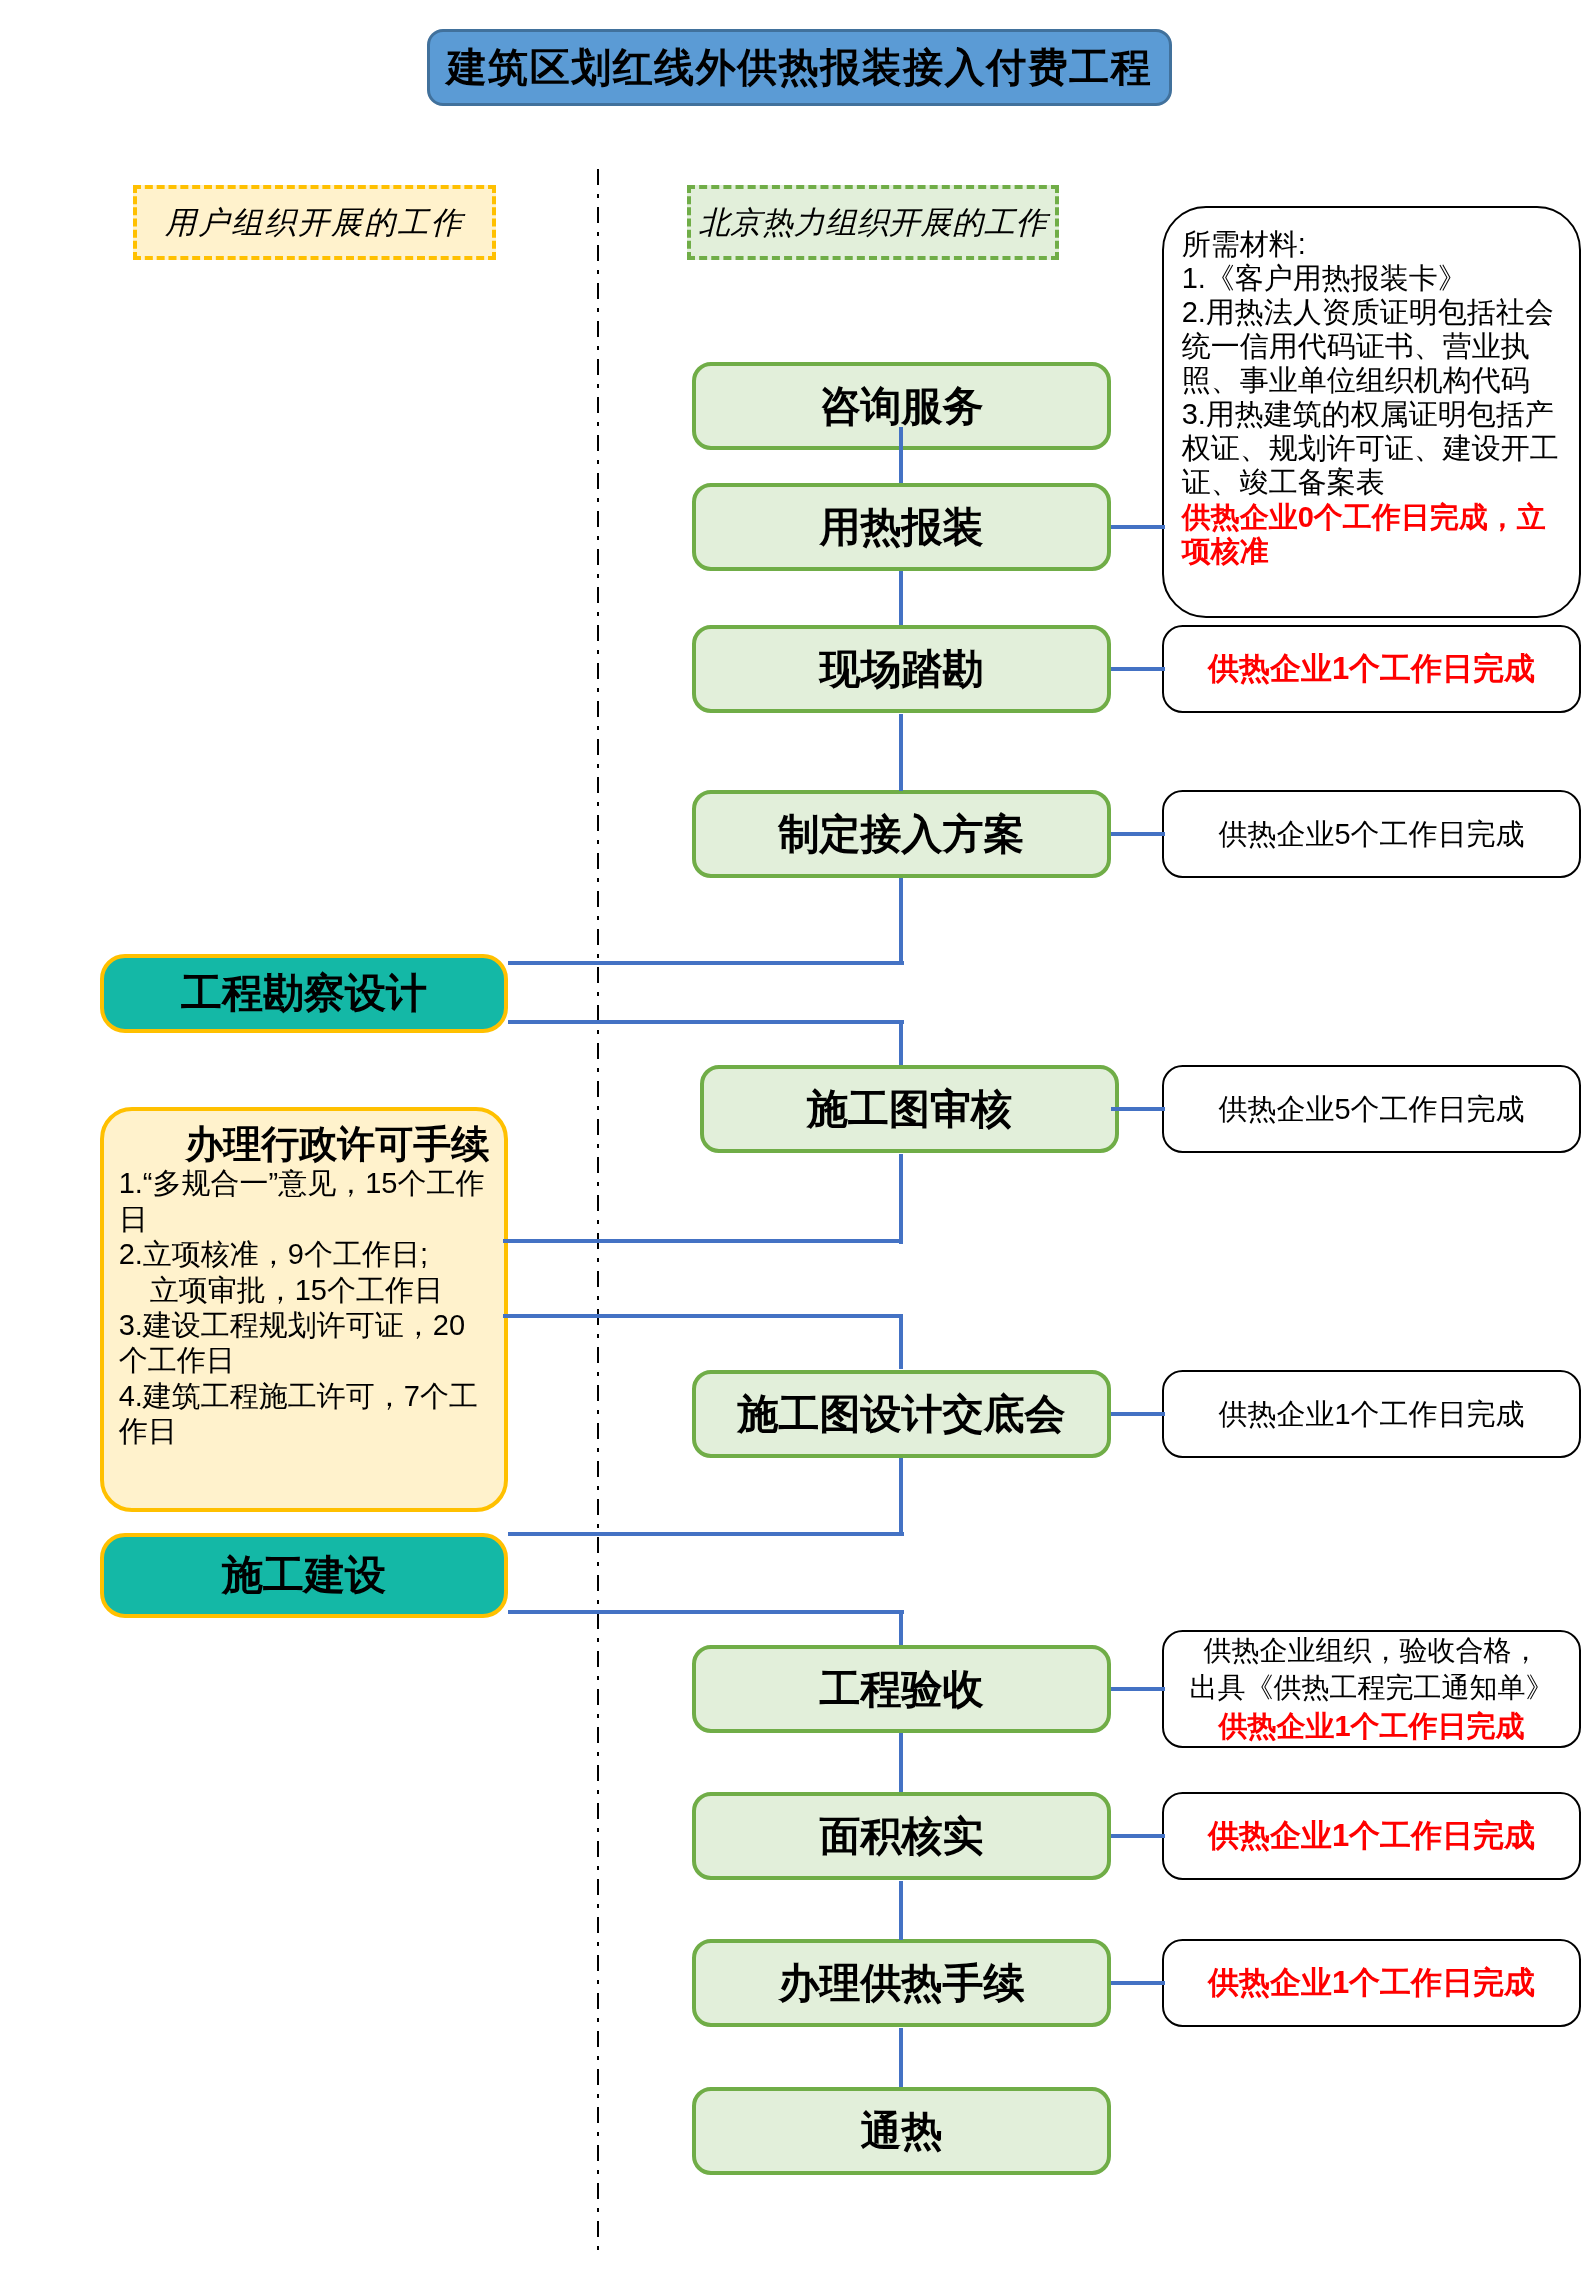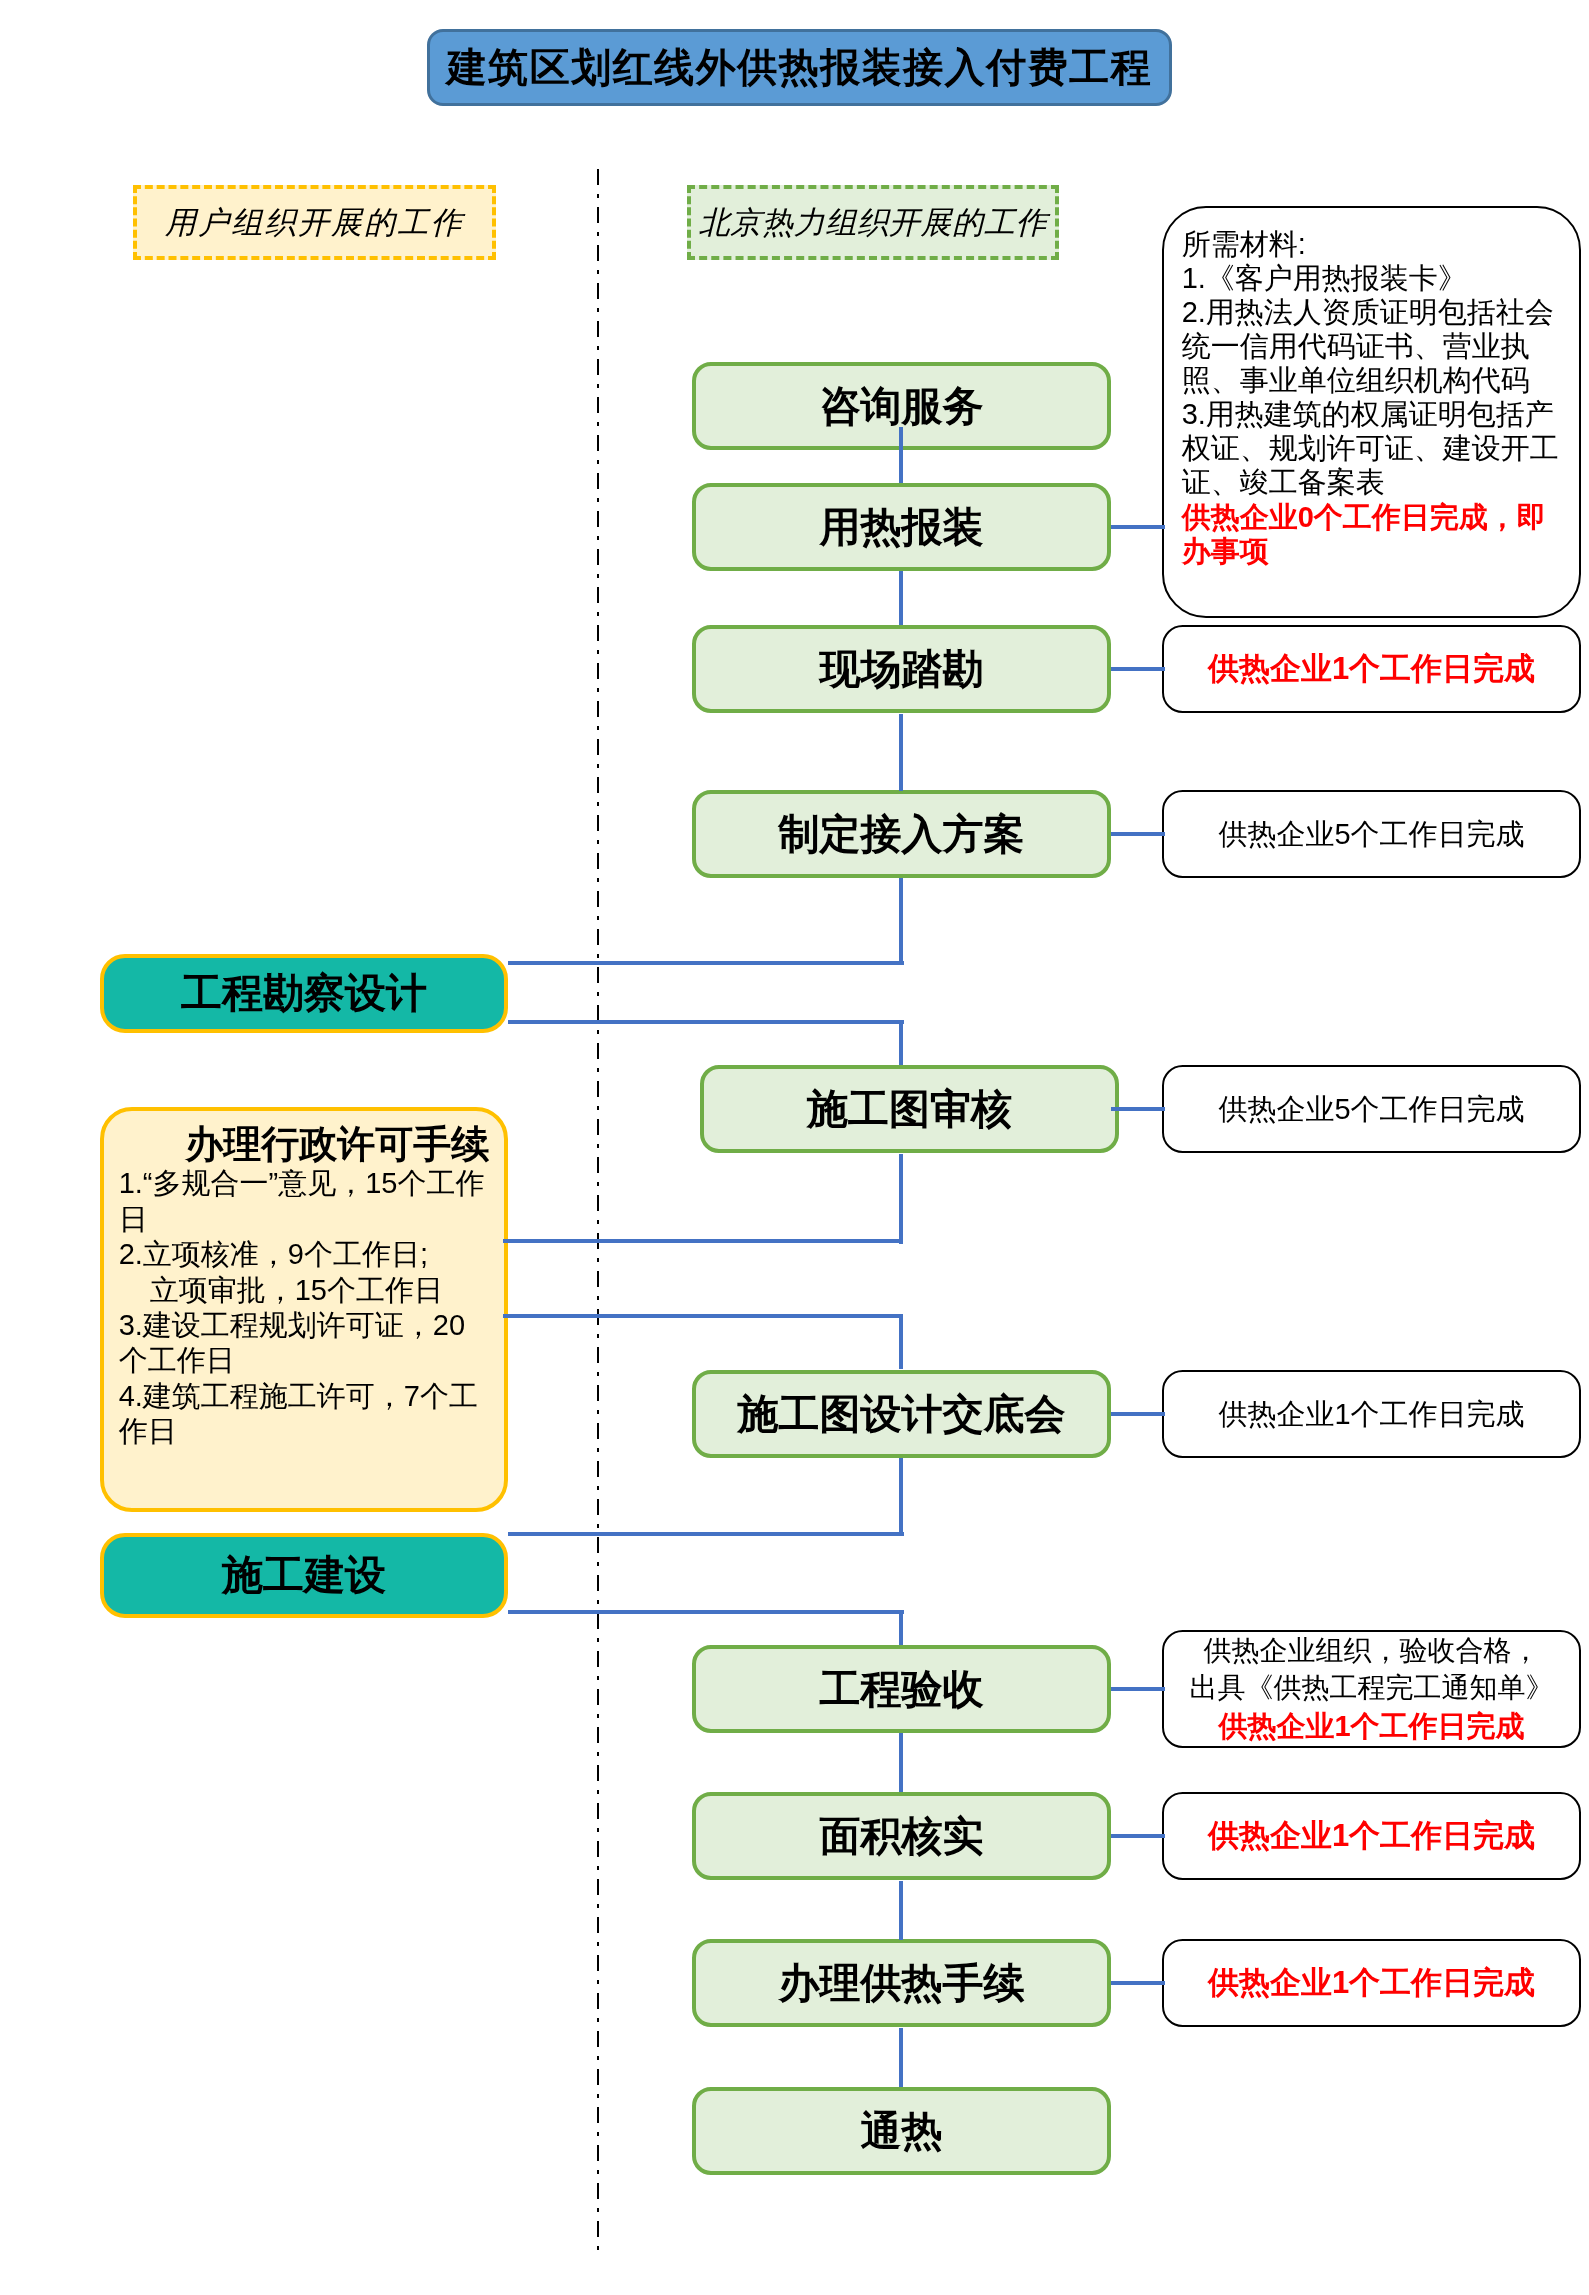--- a/index.html
+++ b/index.html
@@ -88,21 +88,21 @@
     <div class="p-item">4.建筑工程施工许可，7个工作日</div>
   </div>
 
   <div class="abs center utask" style="left:100px;top:1533px;width:408px;height:85px;">施工建设</div>
 
   <div class="abs ann ann-materials" style="left:1162px;top:206px;width:419px;height:412px;">
     <span>所需材料:</span><br>
     <span>1.《客户用热报装卡》</span><br>
     <span>2.用热法人资质证明包括社会统一信用代码证书、营业执照、事业单位组织机构代码</span><br>
     <span>3.用热建筑的权属证明包括产权证、规划许可证、建设开工证、竣工备案表</span><br>
-    <span class="red">供热企业0个工作日完成，即办事项</span>
+    <span class="red">供热企业0个工作日完成，立项核准</span>
   </div>
 
   <div class="abs center ann" style="left:1162px;top:625px;width:419px;height:88px;">
     <span class="red" style="font-size:31px;">供热企业1个工作日完成</span>
   </div>
 
   <div class="abs center ann" style="left:1162px;top:790px;width:419px;height:88px;">
     <span class="blk">供热企业5个工作日完成</span>
   </div>
 

